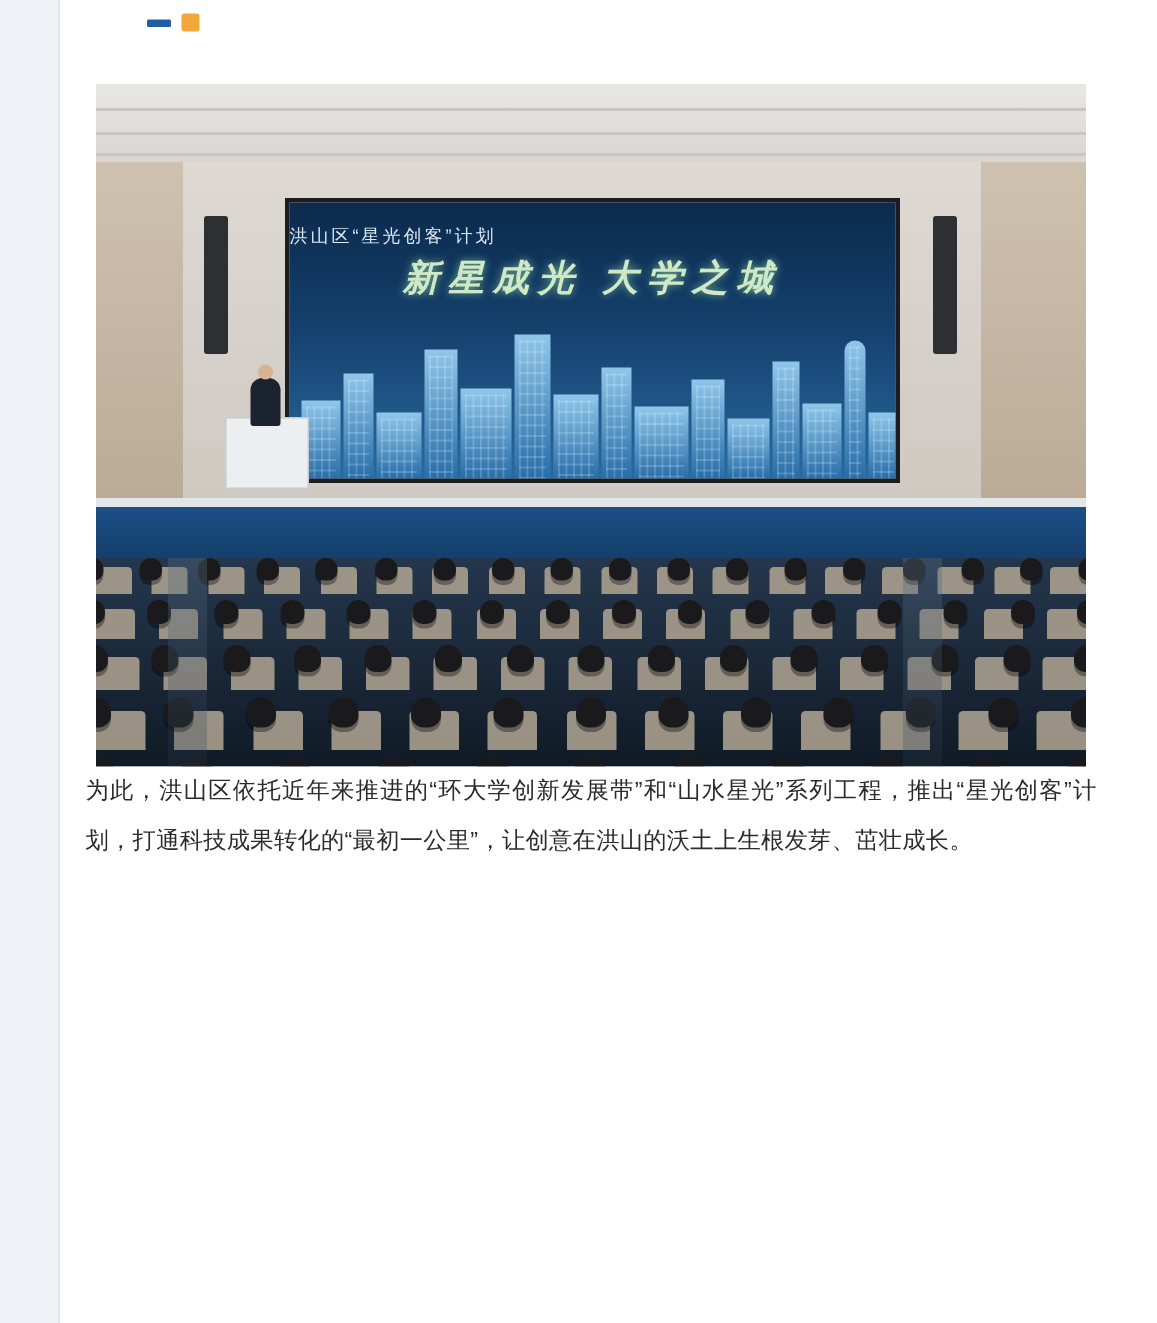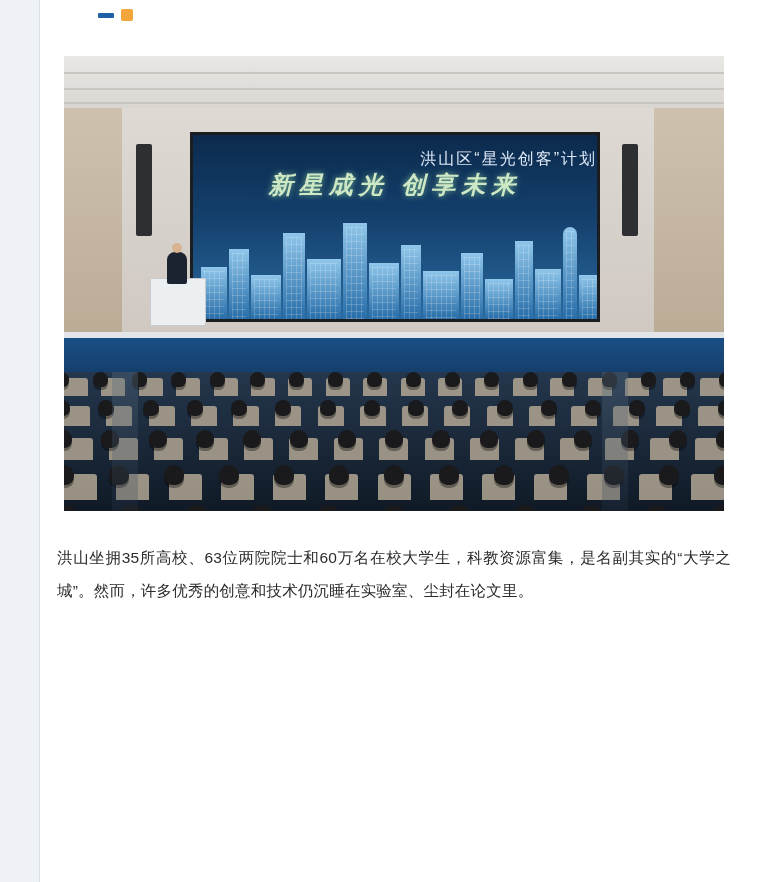--- a/index.html
+++ b/index.html
@@ -133,23 +133,23 @@
     width: 410px;
     height: 190px;
     background: linear-gradient(180deg,#0c2a4d 0%, #14406d 45%, #2a6a9e 100%);
     border: 3px solid #1b1d21;
     box-sizing: border-box;
     overflow: hidden;
   }
   .screen-title {
     position: absolute;
     top: 14px; left: 0; right: 0;
-    text-align: right;
+    text-align: left;
     color: #e9f3ff;
-    font-size: 16px;
+    font-size: 12px;
     letter-spacing: 2px;
     opacity: .95;
   }
   .screen-slogan {
     position: absolute;
     top: 34px; left: 0; right: 0;
     text-align: center;
     font-size: 24px;
     font-weight: bold;
     letter-spacing: 6px;
@@ -275,21 +275,21 @@
         </div>
 
         <div class="wall"></div>
         <div class="wall-panel left"></div>
         <div class="wall-panel right"></div>
         <div class="speaker-box l"></div>
         <div class="speaker-box r"></div>
 
         <div class="screen">
           <div class="screen-title">洪山区“星光创客”计划</div>
-          <div class="screen-slogan">新星成光 创享未来</div>
+          <div class="screen-slogan">新星成光 大学之城</div>
           <div class="skyline">
             <span class="bldg" style="left:8px;  width:26px; height:52px;"></span>
             <span class="bldg" style="left:36px; width:20px; height:70px;"></span>
             <span class="bldg" style="left:58px; width:30px; height:44px;"></span>
             <span class="bldg" style="left:90px; width:22px; height:86px;"></span>
             <span class="bldg" style="left:114px;width:34px; height:60px;"></span>
             <span class="bldg" style="left:150px;width:24px; height:96px;"></span>
             <span class="bldg" style="left:176px;width:30px; height:56px;"></span>
             <span class="bldg" style="left:208px;width:20px; height:74px;"></span>
             <span class="bldg" style="left:230px;width:36px; height:48px;"></span>
@@ -467,17 +467,17 @@
               <span class="head" style="width:23px;height:23px;"></span>
           </div>
 
         </div>
 
         <div class="aisle a1"></div>
         <div class="aisle a2"></div>
       </div>
     </div>
 
-    <p class="para" style="margin-top:30px;">洪山坐拥35所高校、63位两院院士和60万名在校大学生，科教资源富集，是名副其实的“大学之城”。然而，许多优秀的创意和技术仍沉睡在实验室、尘封在论文里。</p>
-
+
+    <p class="para">为此，洪山区依托近年来推进的“环大学创新发展带”和“山水星光”系列工程，推出“星光创客”计划，打通科技成果转化的“最初一公里”，让创意在洪山的沃土上生根发芽、茁壮成长。</p>
 
   </div>
 </div>
 
 </body></html>

